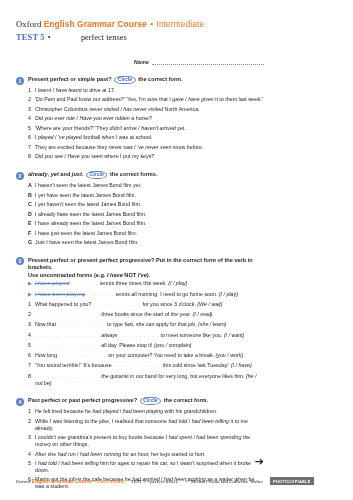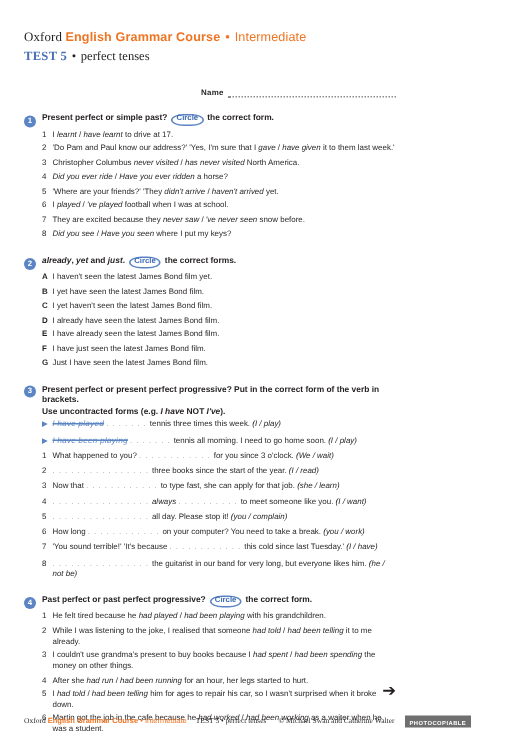--- a/index.html
+++ b/index.html
@@ -17,21 +17,21 @@
   
   .header { padding-top:19px; }
   .hdr-line1 { font-family:"Liberation Serif", serif; font-size:8.6px; letter-spacing:.1px; white-space:nowrap; }
   .hdr-oxford { color:#231f20; }
   .hdr-egc { color:#ee7523; font-weight:bold; font-family:"Liberation Sans", sans-serif; font-size:8.4px; }
   .hdr-dot { color:#ee7523; font-weight:bold; padding:0 1px; }
   .hdr-level { color:#ee7523; font-family:"Liberation Sans", sans-serif; font-size:8.4px; }
   .hdr-line2 { margin-top:4px; font-family:"Liberation Serif", serif; font-size:8.4px; }
   .hdr-test { color:#4a6fb5; font-weight:bold; letter-spacing:.2px; }
   .hdr-sep { color:#231f20; padding:0 1px; }
-  .hdr-topic { color:#231f20; }
+  .hdr-topic { color:#231f20;margin-left:27px; }
 
   
   .name-row { display:flex; align-items:flex-end; margin-top:17px; padding-left:118px; }
   .name-label { font-size:5.3px; font-weight:bold; color:#231f20; letter-spacing:.2px; }
   .name-dots { flex:1; margin-left:3px; border-bottom:1px dotted #8d8d8d; height:5px; }
 
   
   .exercise { margin-top:11px; }
   .ex-head { display:flex; align-items:flex-start; }
   .ex-num {

